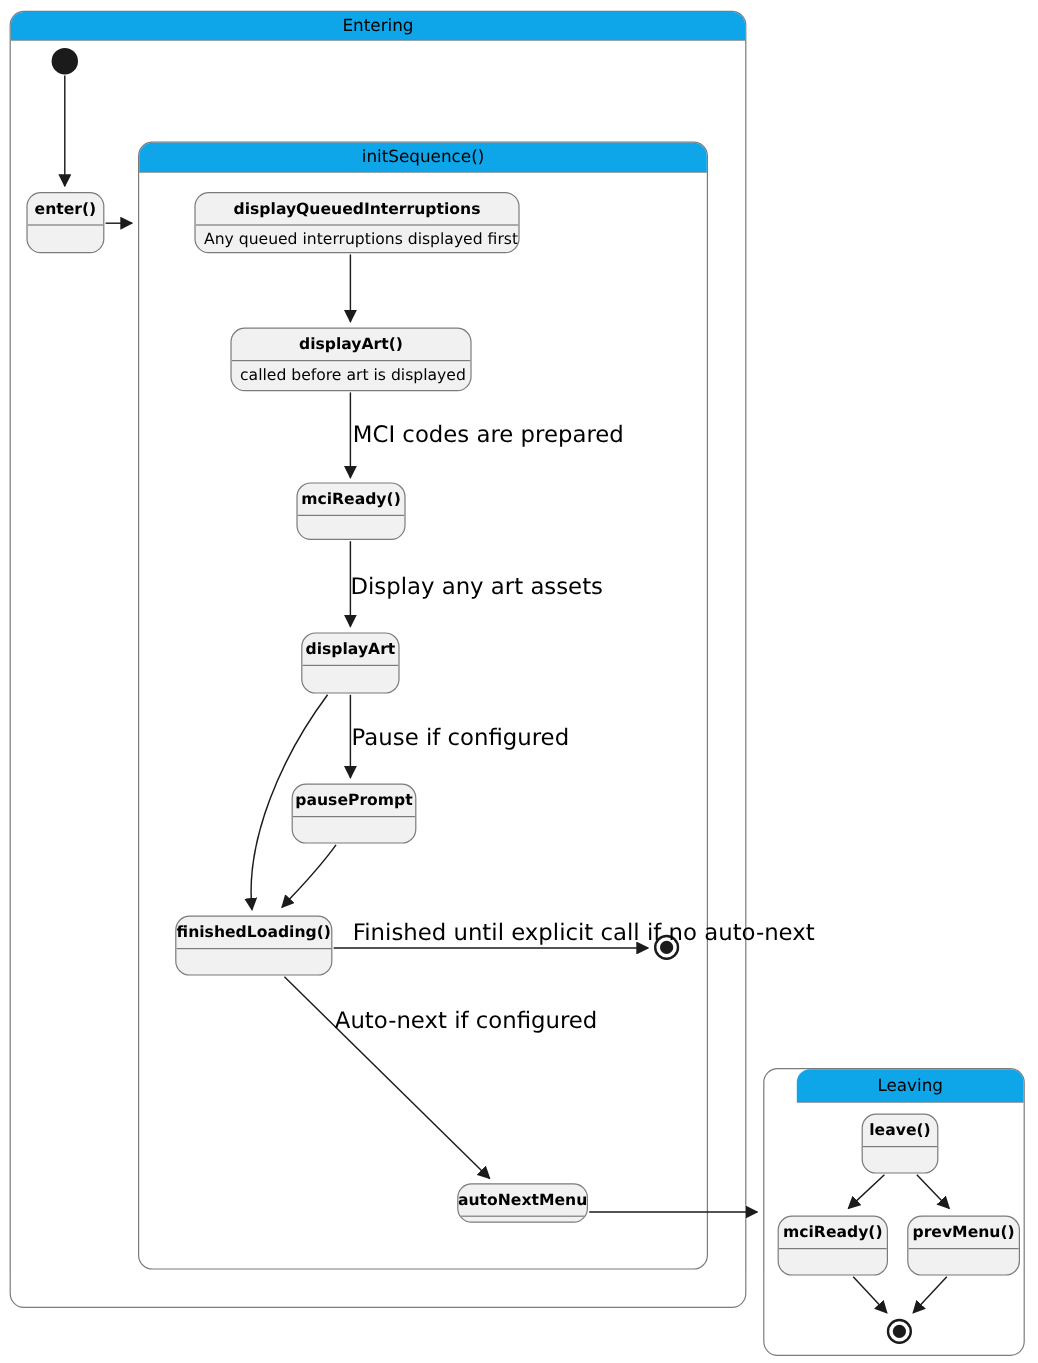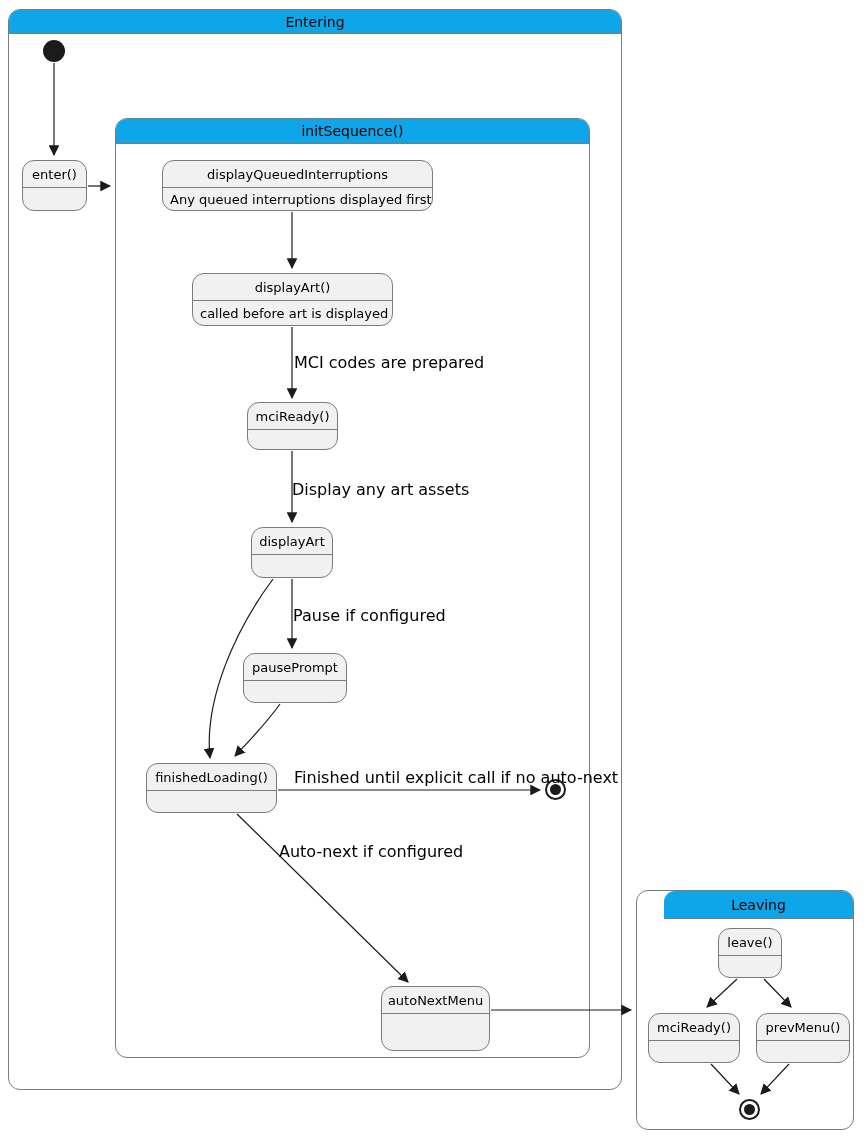--- a/index.html
+++ b/index.html
@@ -20,41 +20,41 @@
   }
   
   .state{
     position:absolute;border:1px solid #7b7b7b;border-radius:12px;
     background:#f1f1f1;box-sizing:border-box;z-index:2;
     display:flex;flex-direction:column;overflow:hidden;
   }
   .state-title{
     flex:0 0 26px;border-bottom:1px solid #7b7b7b;
     display:flex;align-items:center;justify-content:center;
-    font-size:13px;padding:0 8px;white-space:nowrap;
+    font-size:13px;padding:0 8px;white-space:nowrap;font-weight:bold;
   }
   .state-body{
     flex:1 1 auto;display:flex;align-items:center;
     font-size:13px;padding:2px 7px;white-space:nowrap;
   }
   
   .initial-dot{
     position:absolute;width:22px;height:22px;border-radius:50%;
     background:#1b1b1b;z-index:2;
   }
   .final-state{
     position:absolute;width:17px;height:17px;border:2px solid #1b1b1b;border-radius:50%;
     background:#ffffff;z-index:2;display:flex;align-items:center;justify-content:center;
   }
   .final-state .inner{
     width:11px;height:11px;border-radius:50%;background:#1b1b1b;
   }
   
   .edge-label{
-    position:absolute;font-size:16px;line-height:15px;color:#000;
+    position:absolute;font-size:19px;line-height:15px;color:#000;
     white-space:nowrap;z-index:4;
   }
   #edges{position:absolute;left:0;top:0;z-index:3;pointer-events:none;}
 
   
   #c-entering{left:8px;top:9px;width:614px;height:1081px;}
   #c-entering .container-header{height:23px;}
   #c-initseq{left:115px;top:118px;width:475px;height:940px;}
   #c-initseq .container-header{height:24px;}
   #c-leaving{left:636px;top:890px;width:218px;height:240px;}
@@ -64,21 +64,21 @@
   #final-entering{left:545px;top:779px;}
   #final-leaving{left:739px;top:1099px;}
 
   #st-enter{left:22px;top:160px;width:65px;height:51px;}
   #st-dqi{left:162px;top:160px;width:271px;height:51px;}
   #st-beforeart{left:192px;top:273px;width:201px;height:53px;}
   #st-mciready{left:247px;top:402px;width:91px;height:48px;}
   #st-displayart{left:251px;top:527px;width:82px;height:51px;}
   #st-pauseprompt{left:243px;top:653px;width:104px;height:50px;}
   #st-finishedloading{left:146px;top:763px;width:131px;height:50px;}
-  #st-autonextmenu{left:381px;top:986px;width:109px;height:65px;}
+  #st-autonextmenu{left:381px;top:986px;width:109px;height:33px;}
   #st-leave{left:718px;top:928px;width:64px;height:50px;}
   #st-nextmenu{left:648px;top:1013px;width:92px;height:50px;}
   #st-prevmenu{left:756px;top:1013px;width:94px;height:50px;}
 
   #lbl-mci{left:294px;top:355px;}
   #lbl-assets{left:292px;top:482px;}
   #lbl-pause{left:293px;top:608px;}
   #lbl-finished{left:294px;top:770px;}
   #lbl-autonext{left:279px;top:844px;}
 </style>

